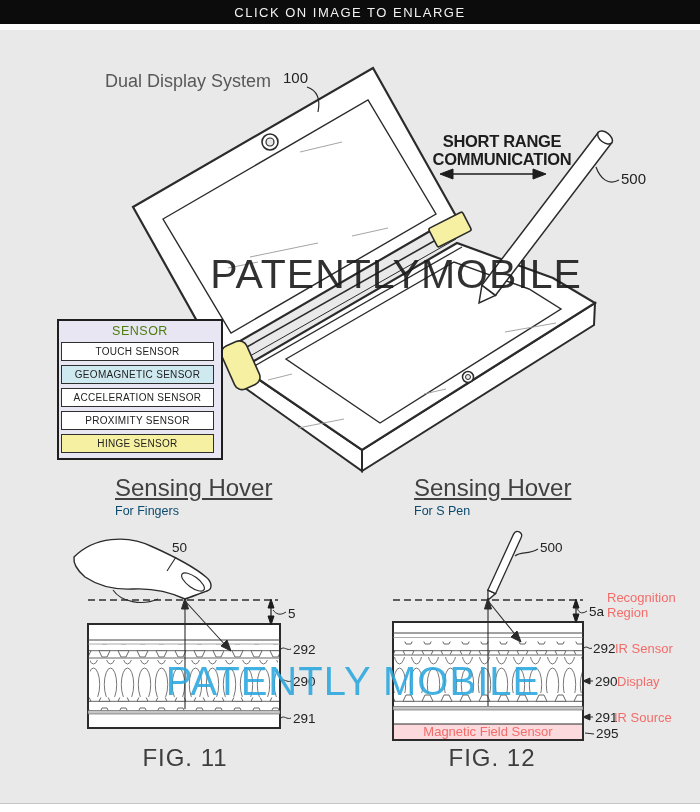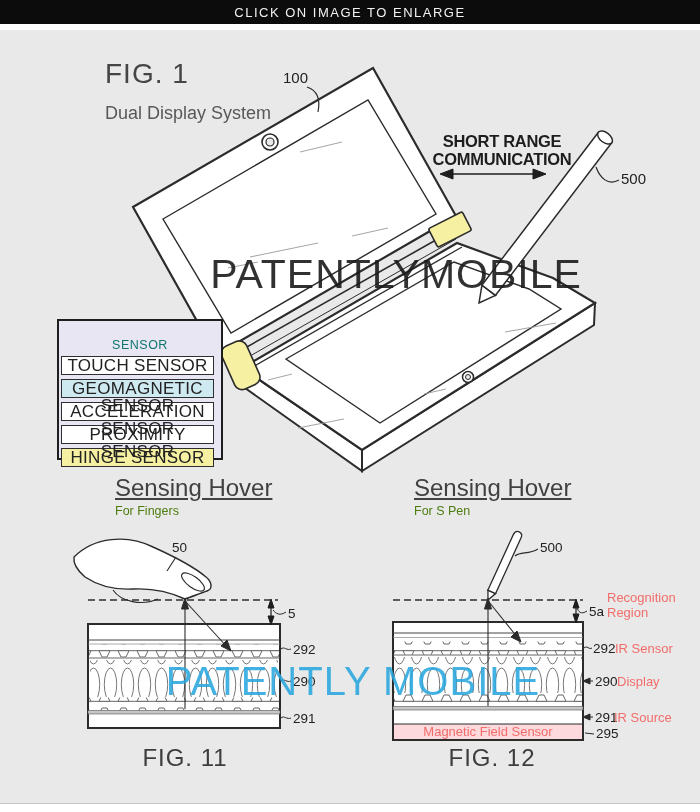--- a/index.html
+++ b/index.html
@@ -11,29 +11,29 @@
   .canvas{position:absolute;left:0;top:30px;width:700px;height:773px;background:#e9e9e9;}
   .canvas svg{position:absolute;left:0;top:0;}
   .footer{position:absolute;left:0;top:803px;width:700px;height:9px;background:#ffffff;border-top:1px solid #c6c6c6;}
 
   .fig1-block{position:absolute;left:105px;top:28px;}
   .fig1-title{font-size:28px;color:#454545;letter-spacing:1px;}
   .fig1-sub{font-size:18px;color:#585858;margin-top:13px;}
 
   .hover-block{position:absolute;}
   .hover-title{font-size:24px;color:#414141;text-decoration:underline;}
-  .hover-sub{font-size:12.5px;color:#4d7c0f;margin-top:2px;}
+  .hover-sub{font-size:12.5px;color:#0c4a6e;margin-top:2px;}
   .hb-left{left:115px;top:444px;}
   .hb-right{left:414px;top:444px;}
 
   .sensor-table{position:absolute;left:57px;top:289px;width:166px;height:141px;
     background:#e8e6f3;border:2px solid #1e1e1e;box-sizing:border-box;}
-  .sensor-header{text-align:center;font-size:12.5px;color:#0f766e;padding-top:17px;letter-spacing:.5px;}
+  .sensor-header{text-align:center;font-size:12.5px;color:#4d7c0f;padding-top:3px;letter-spacing:.5px;}
   .sensor-row{margin:4px 7px 0 2px;height:17px;line-height:17px;border:1.3px solid #2e2e2e;
-    text-align:center;font-size:17px;color:#222;background:#ffffff;letter-spacing:.3px;}
+    text-align:center;font-size:10px;color:#222;background:#ffffff;letter-spacing:.3px;}
   .row-blue{background:#cfe9f1;}
   .row-yellow{background:#f6f1a2;}
 
   svg text{font-family:"Liberation Sans",sans-serif;}
   .num{font-size:13.5px;fill:#222;font-weight:400;}
   .num-lg{font-size:15px;fill:#222;}
   .src{font-size:16.5px;font-weight:700;fill:#1d1d1d;letter-spacing:-0.3px;}
   .redlbl{font-size:13px;}
   .figcap{font-size:24px;fill:#3d3d3d;letter-spacing:1px;}
   .wm1{font-size:41px;letter-spacing:1px;opacity:.9;}
@@ -226,21 +226,20 @@
         <line x1="585" y1="733" x2="594" y2="734" stroke="#2b2b2b" stroke-width="1"></line>
         <text class="num" x="596" y="738">295</text>
 
         <text class="figcap" x="492" y="766" text-anchor="middle">FIG. 12</text>
       </g>
 
       <text class="wm2" x="353" y="695" text-anchor="middle" fill="#2aa7df">PATENTLY MOBILE</text>
     </svg>
 
     <div class="fig1-block">
-      <div class="fig1-title">FIG. 1</div>
       <div class="fig1-sub">Dual Display System</div>
     </div>
 
     <div class="hover-block hb-left">
       <div class="hover-title">Sensing Hover</div>
       <div class="hover-sub">For Fingers</div>
     </div>
 
     <div class="hover-block hb-right">
       <div class="hover-title">Sensing Hover</div>

